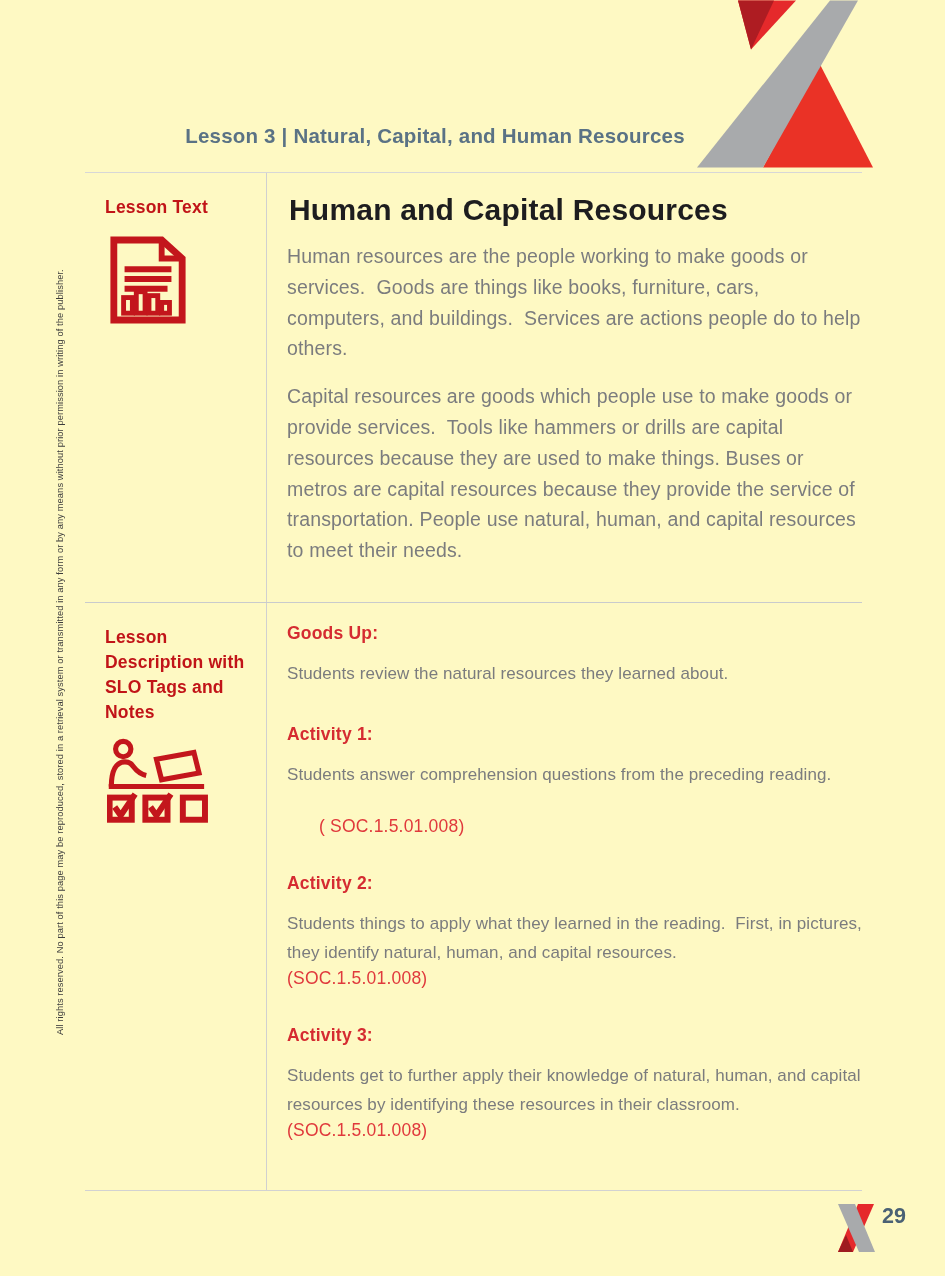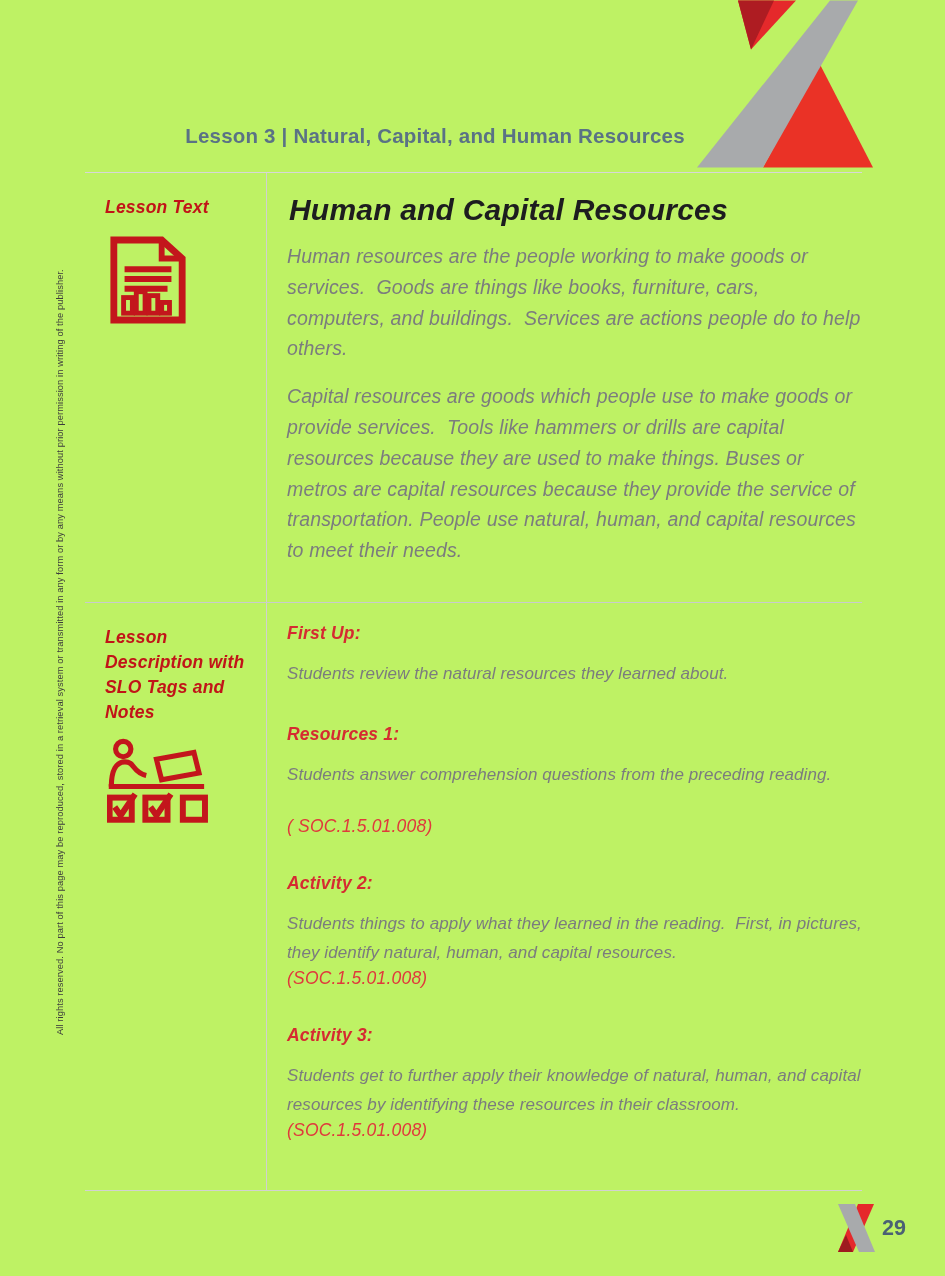--- a/index.html
+++ b/index.html
@@ -1,36 +1,36 @@
 <!DOCTYPE html>
 <html><head>
 <meta charset="utf-8">
 <style>
   html,body{margin:0;padding:0;background:#fff;}
   .page{
-    position:relative;width:945px;height:1276px;background:#bef264;overflow:hidden;
+    position:relative;width:945px;height:1276px;background:#fef9c3;overflow:hidden;
     font-family:"Liberation Sans","DejaVu Sans",sans-serif;
   }
   
   .logo-top{position:absolute;left:693px;top:0;width:182px;height:168px;}
   
   .header-title{
     position:absolute;top:124px;left:85px;width:700px;text-align:center;
     font-size:20.5px;font-weight:bold;color:#5a7285;letter-spacing:0.2px;
   }
   
   .copyright{
     position:absolute;left:55px;top:245px;height:790px;
     writing-mode:vertical-rl;transform:rotate(180deg);
     font-size:9.3px;color:#3c3c3c;letter-spacing:0.1px;white-space:nowrap;
   }
   
   .lesson-table{
     position:absolute;left:85px;top:172px;width:777px;
-    border-top:1px solid #d7d7d7;border-bottom:1px solid #d2d2d2;font-style:italic;
+    border-top:1px solid #d7d7d7;border-bottom:1px solid #d2d2d2;
   }
   .t-row{display:flex;}
   .t-row.first{height:429px;border-bottom:1px solid #c9cbcd;}
   .t-row.second{height:587px;}
   .sidebar-cell{
     width:182px;flex:none;box-sizing:border-box;
     border-right:1px solid #d0d0d0;padding:22px 10px 0 20px;
   }
   .main-cell{flex:1;box-sizing:border-box;padding:20px 0 0 20px;}
   .sidebar-label{
@@ -44,23 +44,23 @@
     font-size:19.5px;line-height:30.8px;color:#7b7c7e;margin:12px 0 17px;
     white-space:pre-wrap;letter-spacing:0.15px;max-width:586px;
   }
   .activity-block{margin-bottom:36px;}
   .block-heading{color:#d52b31;font-weight:bold;font-size:17.5px;margin:0 0 15px;letter-spacing:0.2px;}
   .block-text{
     font-size:17px;line-height:29px;color:#7b7c7e;margin:0;
     white-space:pre-wrap;letter-spacing:0.1px;max-width:592px;
   }
   .block-tag{font-size:17.5px;color:#e0393c;margin:1px 0 0;letter-spacing:0.2px;}
-  .block-tag.tag-gap{margin-top:27px;}
+  .block-tag.tag-gap{margin-top:27px;margin-left:32px;}
   
-  .footer-area{position:absolute;left:838px;top:1204px;display:flex;align-items:center;gap:6px;}
+  .footer-area{position:absolute;left:838px;top:1204px;display:flex;gap:6px;}
   .page-number{font-size:21.5px;font-weight:bold;color:#4a6174;}
 </style>
 </head>
 <body>
 
 <div class="page">
 
   <svg class="logo-top" viewBox="0 0 182 167" aria-hidden="true">
     <polygon points="45,0 103,0 58,49" fill="#e5292b"></polygon>
     <polygon points="45,0 81,0 58,49" fill="#ae1c22"></polygon>
@@ -107,26 +107,26 @@
           <rect x="3" y="70" width="26" height="26" stroke="#c3161c" stroke-width="7"></rect>
           <rect x="45" y="70" width="26" height="26" stroke="#c3161c" stroke-width="7"></rect>
           <rect x="89" y="70" width="26" height="26" stroke="#c3161c" stroke-width="7"></rect>
           <polyline points="9,81 16,91 33,66" stroke="#c3161c" stroke-width="7" fill="none"></polyline>
           <polyline points="51,81 58,91 75,66" stroke="#c3161c" stroke-width="7" fill="none"></polyline>
         </svg>
       </div>
       <div class="main-cell">
 
         <div class="activity-block">
-          <p class="block-heading">First Up:</p>
+          <p class="block-heading">Goods Up:</p>
           <p class="block-text">Students review the natural resources they learned about.</p>
         </div>
 
         <div class="activity-block">
-          <p class="block-heading">Resources 1:</p>
+          <p class="block-heading">Activity 1:</p>
           <p class="block-text">Students answer comprehension questions from the preceding reading.</p>
           <p class="block-tag tag-gap">( SOC.1.5.01.008)</p>
         </div>
 
         <div class="activity-block">
           <p class="block-heading">Activity 2:</p>
           <p class="block-text">Students things to apply what they learned in the reading.  First, in pictures, they identify natural, human, and capital resources.</p>
           <p class="block-tag">(SOC.1.5.01.008)</p>
         </div>
 

